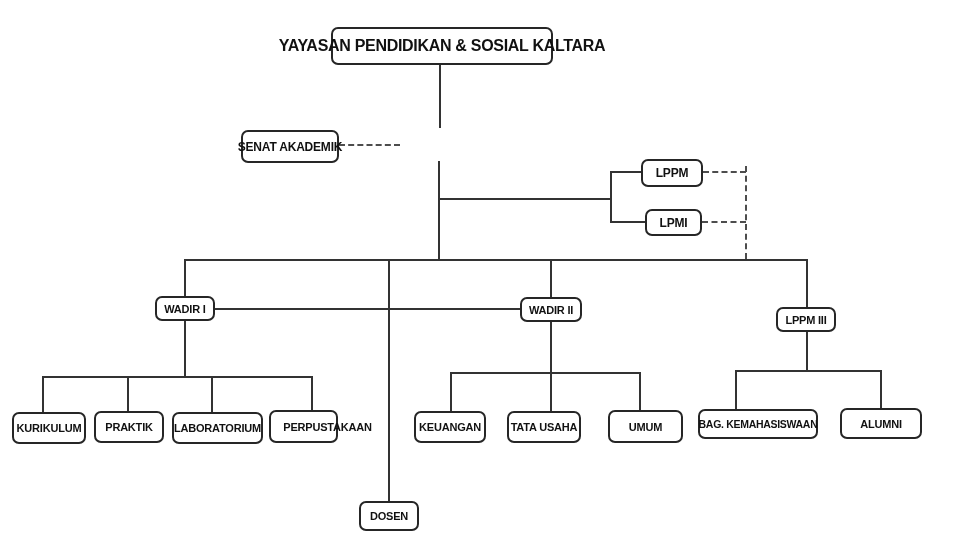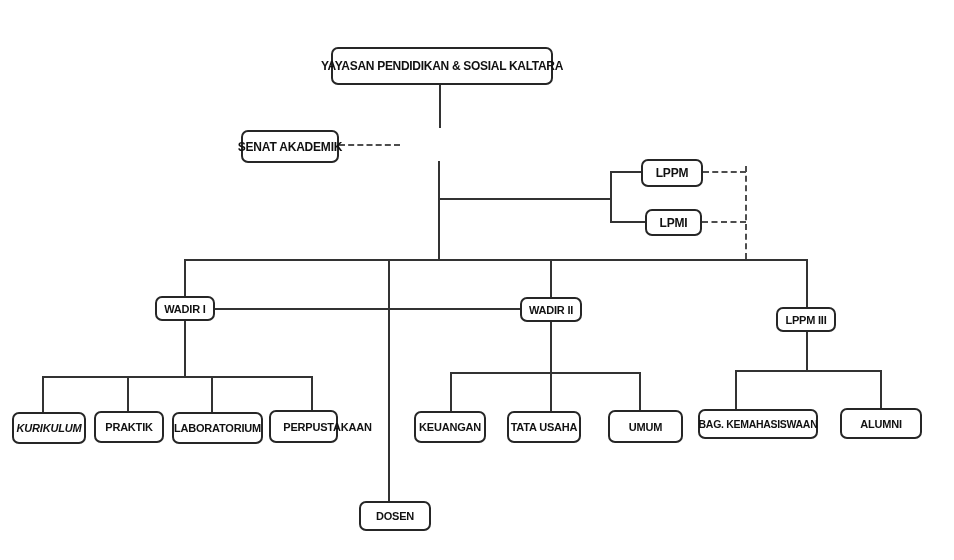--- a/index.html
+++ b/index.html
@@ -24,21 +24,21 @@
     color: var(--text, #111111);
     text-align: center;
     white-space: nowrap;
     letter-spacing: -0.2px;
     z-index: 2;
   }
   .hline { position: absolute; height: 0; border-top: 2px solid var(--line, #333333); z-index: 1; }
   .vline { position: absolute; width: 0;  border-left: 2px solid var(--line, #333333); z-index: 1; }
   .hdash { position: absolute; height: 0; border-top: 2px dashed var(--dash, #4d4d4d); z-index: 1; }
   .vdash { position: absolute; width: 0;  border-left: 2px dashed var(--dash, #4d4d4d); z-index: 1; }
-  .f13 { font-size: 12px; letter-spacing: -0.3px; margin-top: 20px; }
+  .f13 { font-size: 16px; letter-spacing: -0.3px; }
   .f12 { font-size: 12px; }
   .f11 { font-size: 11px; }
   .f10 { font-size: 10.5px; letter-spacing: -0.3px; text-align: center; }
 </style>
 </head>
 <body>
 
 <div id="canvas">
 
   <div class="vline" style="left:439px; top:65px; height:63px;"></div>
@@ -93,33 +93,33 @@
   <div class="node f12" style="left:641px; top:159px; width:62px; height:28px;">LPPM</div>
 
   <div class="node f12" style="left:645px; top:209px; width:57px; height:27px;">LPMI</div>
 
   <div class="node f11" style="left:155px; top:296px; width:60px; height:25px;">WADIR I</div>
 
   <div class="node f11" style="left:520px; top:297px; width:62px; height:25px;">WADIR II</div>
 
   <div class="node f11" style="left:776px; top:307px; width:60px; height:25px;">LPPM III</div>
 
-  <div class="node f11" style="left:12px; top:412px; width:74px; height:32px;font-style:italic;">KURIKULUM</div>
+  <div class="node f11" style="left:12px; top:412px; width:74px; height:32px;">KURIKULUM</div>
 
   <div class="node f11" style="left:94px; top:411px; width:70px; height:32px;">PRAKTIK</div>
 
   <div class="node f11" style="left:172px; top:412px; width:91px; height:32px;">LABORATORIUM</div>
 
   <div class="node f11" style="left:269px; top:410px; width:69px; height:33px;padding-left:48px;">PERPUSTAKAAN</div>
 
   <div class="node f11" style="left:414px; top:411px; width:72px; height:32px;">KEUANGAN</div>
 
   <div class="node f11" style="left:608px; top:410px; width:75px; height:33px;">UMUM</div>
 
   <div class="node f11" style="left:507px; top:411px; width:74px; height:32px;">TATA USAHA</div>
 
   <div class="node f10" style="left:698px; top:409px; width:120px; height:30px;">BAG. KEMAHASISWAAN</div>
 
   <div class="node f11" style="left:840px; top:408px; width:82px; height:31px;">ALUMNI</div>
 
-  <div class="node f11" style="left:359px; top:501px; width:72px; height:30px;">DOSEN</div>
+  <div class="node f11" style="left:359px; top:501px; width:60px; height:30px;">DOSEN</div>
 
 </div>
 
 </body></html>

